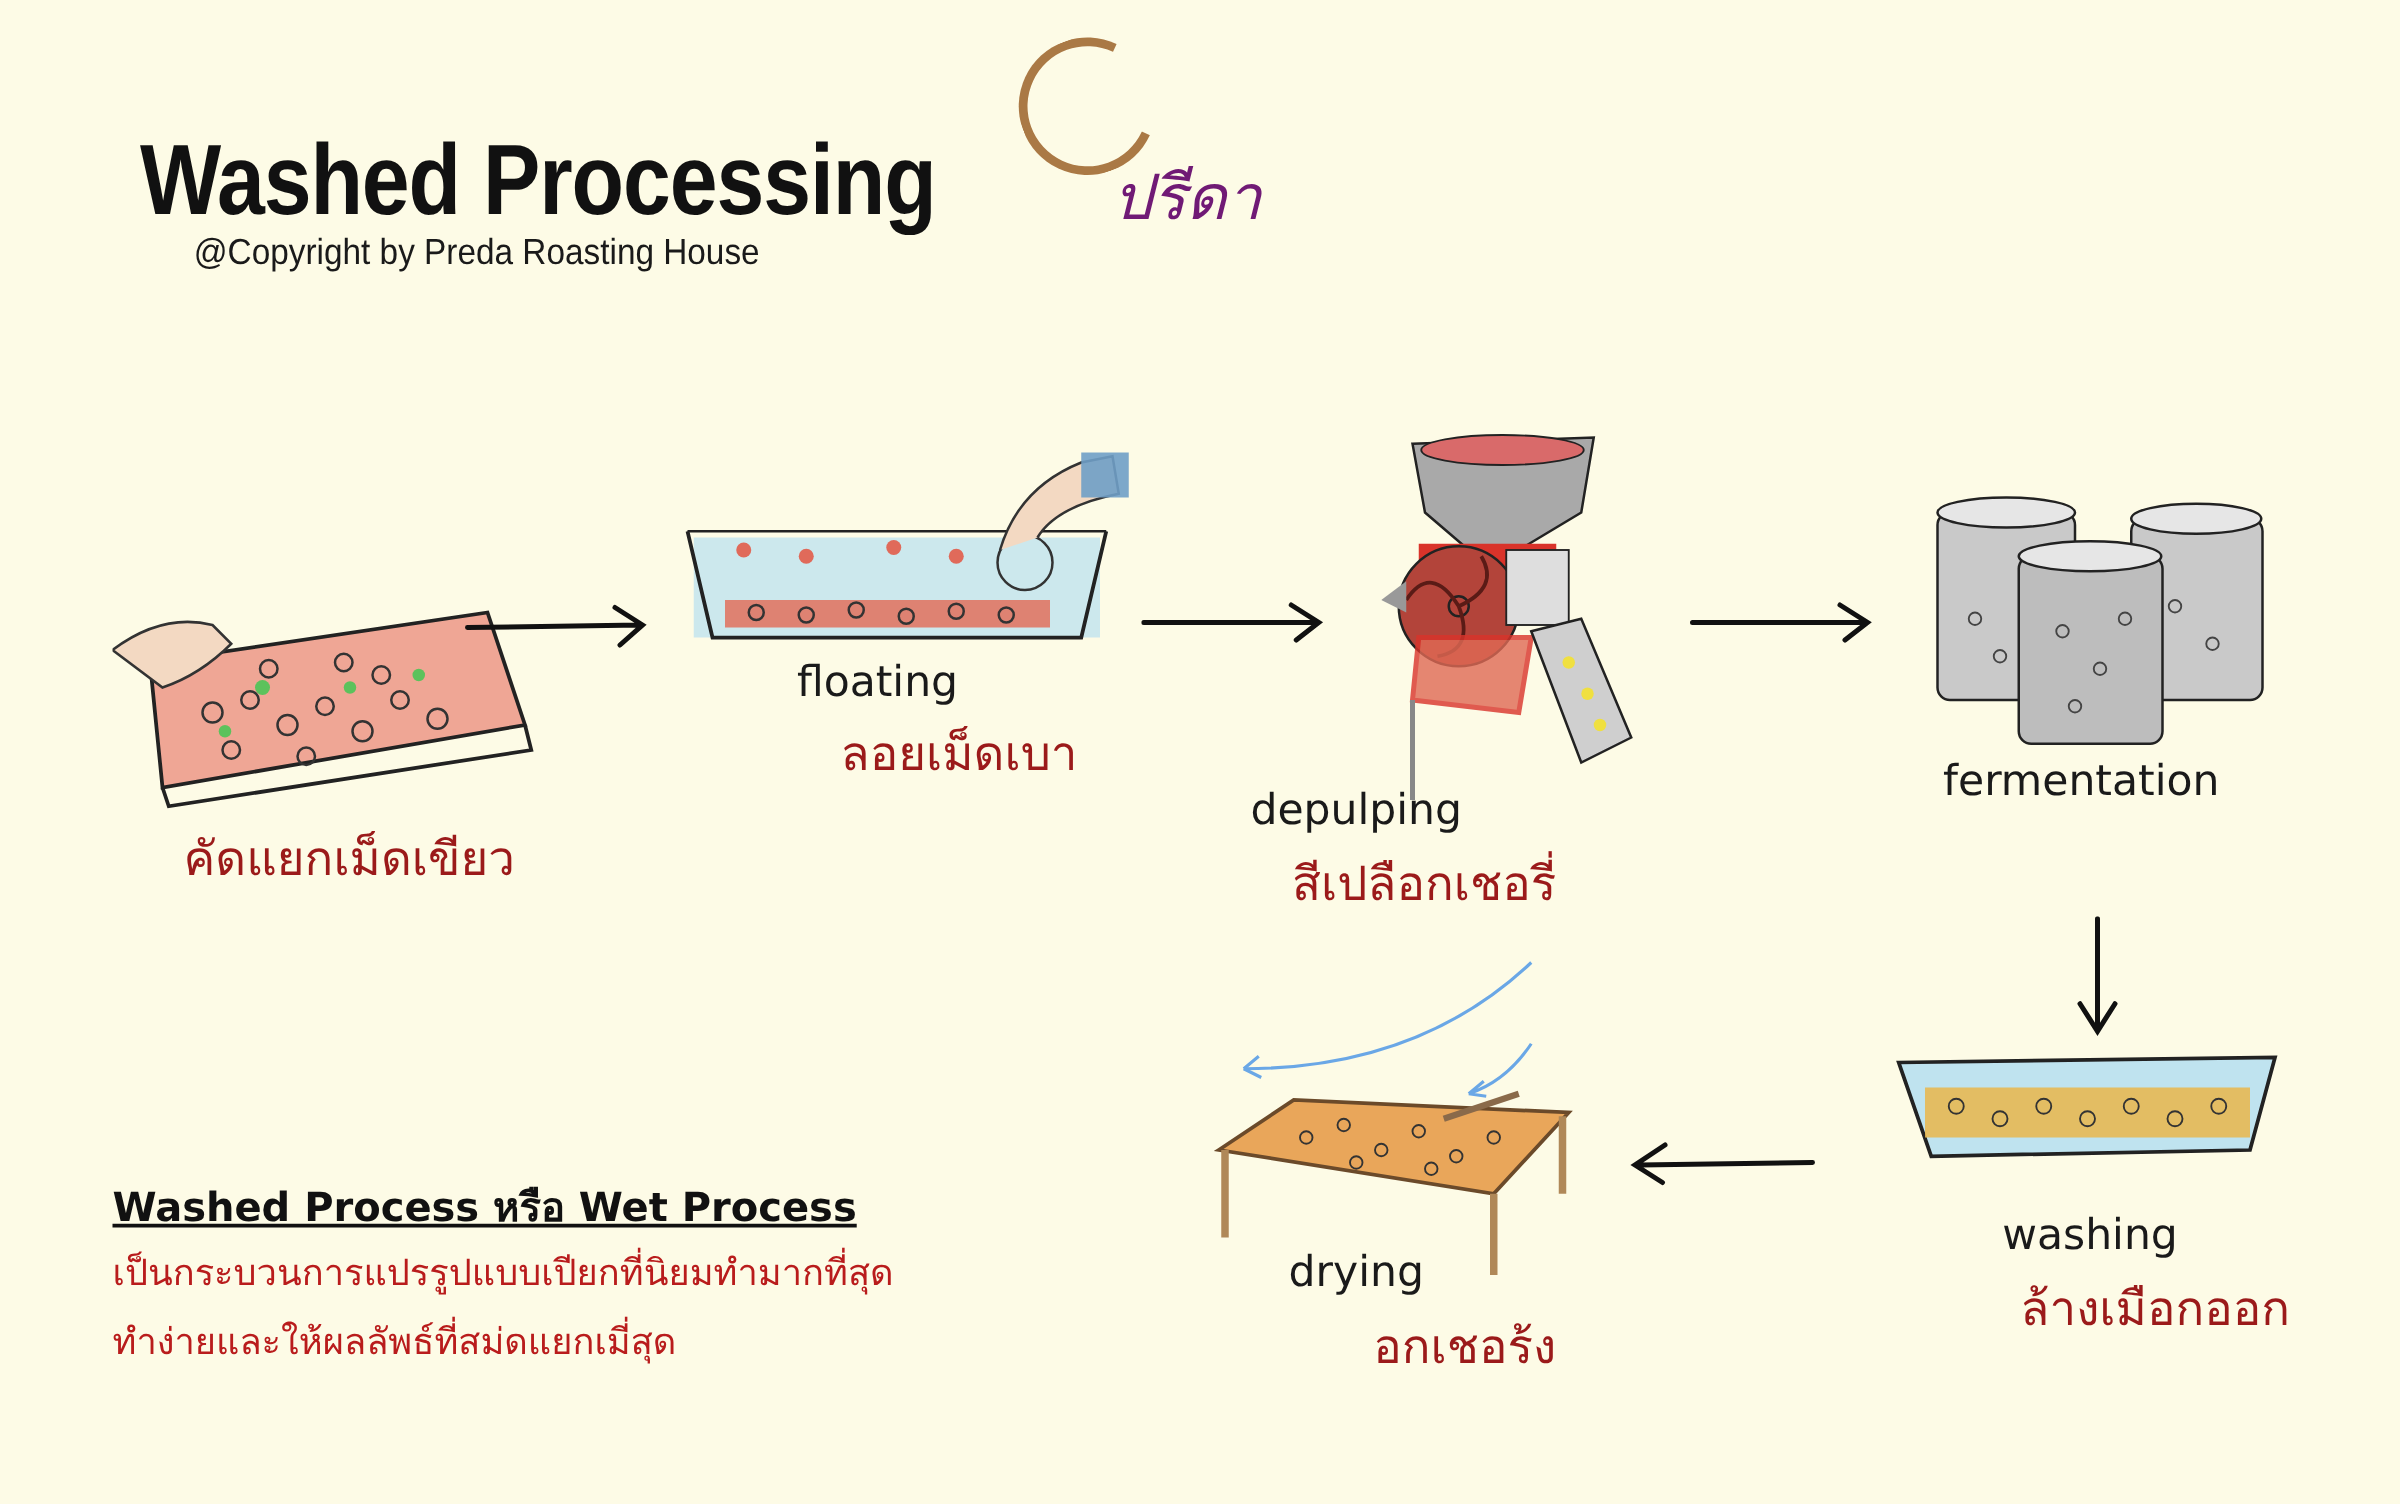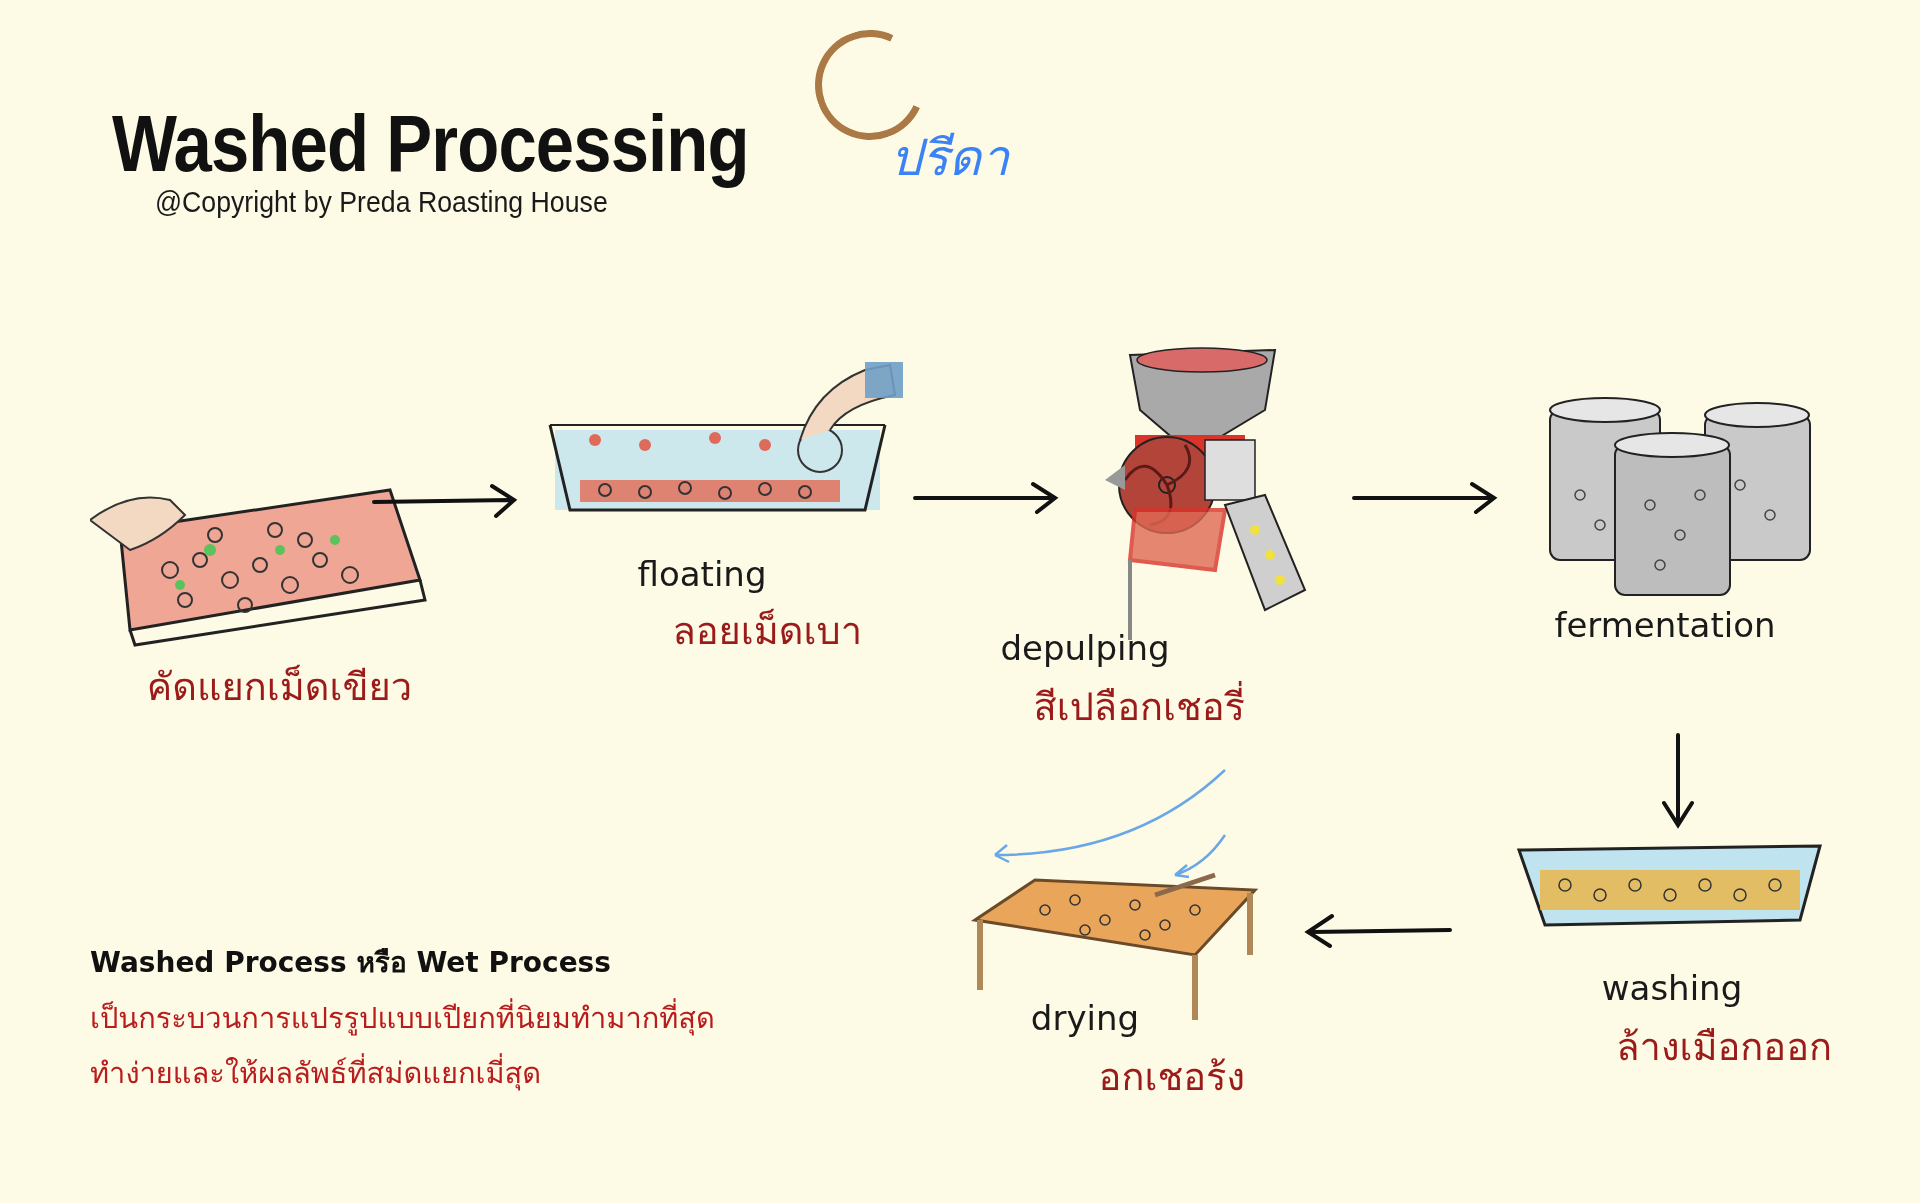--- a/index.html
+++ b/index.html
@@ -1,26 +1,26 @@
 <!DOCTYPE html>
 <html><head>
 <meta charset="utf-8">
 <style>
   html,body{margin:0;padding:0;}
   body{width:1920px;height:1203px;background:#fdfbe6;position:relative;overflow:hidden;font-family:"DejaVu Sans","Liberation Sans",sans-serif;color:#111;}
   .abs{position:absolute;}
   .title{left:112px;top:98px;font-family:"Liberation Sans",sans-serif;font-weight:bold;font-size:80px;letter-spacing:-1px;transform:scaleX(0.86);transform-origin:left top;color:#111;}
   .copyright{left:155px;top:186px;font-family:"Liberation Sans",sans-serif;font-size:29px;transform:scaleX(0.92);transform-origin:left top;color:#1a1a1a;}
   .logo-ring{left:815px;top:30px;width:110px;height:110px;border-radius:50%;border:7px solid #a26b34;border-right-color:transparent;transform:rotate(-20deg);box-sizing:border-box;opacity:.9;}
-  .logo-text{left:890px;top:118px;font-family:"DejaVu Serif",serif;font-size:50px;color:#3b82f6;font-style:italic;}
+  .logo-text{left:890px;top:118px;font-family:"DejaVu Serif",serif;font-size:50px;color:#701a75;font-style:italic;}
   .en{font-size:34px;color:#1a1a1a;text-align:center;font-family:"DejaVu Sans",sans-serif;}
   .th{font-size:38px;color:#9b1a1a;text-align:right;font-family:"DejaVu Sans",sans-serif;}
   .label{width:320px;}
   svg.illus{position:absolute;}
-  .desc-head{left:90px;top:940px;font-size:28px;font-weight:bold;font-family:"DejaVu Sans",sans-serif;}
+  .desc-head{left:90px;top:940px;font-size:32px;font-weight:bold;font-family:"DejaVu Sans",sans-serif;text-decoration:underline;}
   .desc-line{left:90px;font-size:29px;font-family:"DejaVu Sans",sans-serif;color:#b91c1c;}
 </style>
 </head>
 <body>
 
 <div class="abs title">Washed Processing</div>
 <div class="abs copyright">@Copyright by Preda Roasting House</div>
 <div class="abs logo-ring"></div>
 <div class="abs logo-text">ปรีดา</div>
 
@@ -76,21 +76,21 @@
       <circle cx="220" cy="129" r="6"></circle>
       <circle cx="260" cy="132" r="6"></circle>
     </g>
   <circle cx="275" cy="90" r="22" fill="none" stroke="#333" stroke-width="2"></circle>
   <path d="M255,80 Q270,30 320,10 L345,5 L350,35 Q300,45 285,70" fill="#f3d9c2" stroke="#333" stroke-width="2"></path>
   <rect x="320" y="2" width="38" height="36" fill="#6f9ec7" opacity=".9"></rect>
 </svg>
 <svg class="abs" style="left:913px;top:478px" width="150" height="40" viewBox="0 0 150 40">
     <path d="M2,20 L140,20 M120,6 L142,20 L124,34" fill="none" stroke="#111" stroke-width="4" stroke-linecap="round"></path>
   </svg>
-<div class="abs label" style="left:542px;top:554px">
+<div class="abs label" style="left:542px;top:526px">
   <div class="en">floating</div>
   <div class="th" style="margin-top:6px">ลอยเม็ดเบา</div>
 </div>
 
 <svg class="illus" style="left:1105px;top:340px" width="210" height="310" viewBox="0 0 210 310">
   <polygon points="25,15 170,10 160,70 110,100 70,100 35,70" fill="#a9a9a9" stroke="#222" stroke-width="2"></polygon>
   <ellipse cx="97" cy="20" rx="65" ry="12" fill="#d96a6a" stroke="#222" stroke-width="1.5"></ellipse>
   <rect x="30" y="95" width="110" height="30" fill="#d9332a"></rect>
   <circle cx="62" cy="145" r="48" fill="#b3443a" stroke="#222" stroke-width="2"></circle>
   <circle cx="62" cy="145" r="8" fill="none" stroke="#222" stroke-width="2"></circle>

